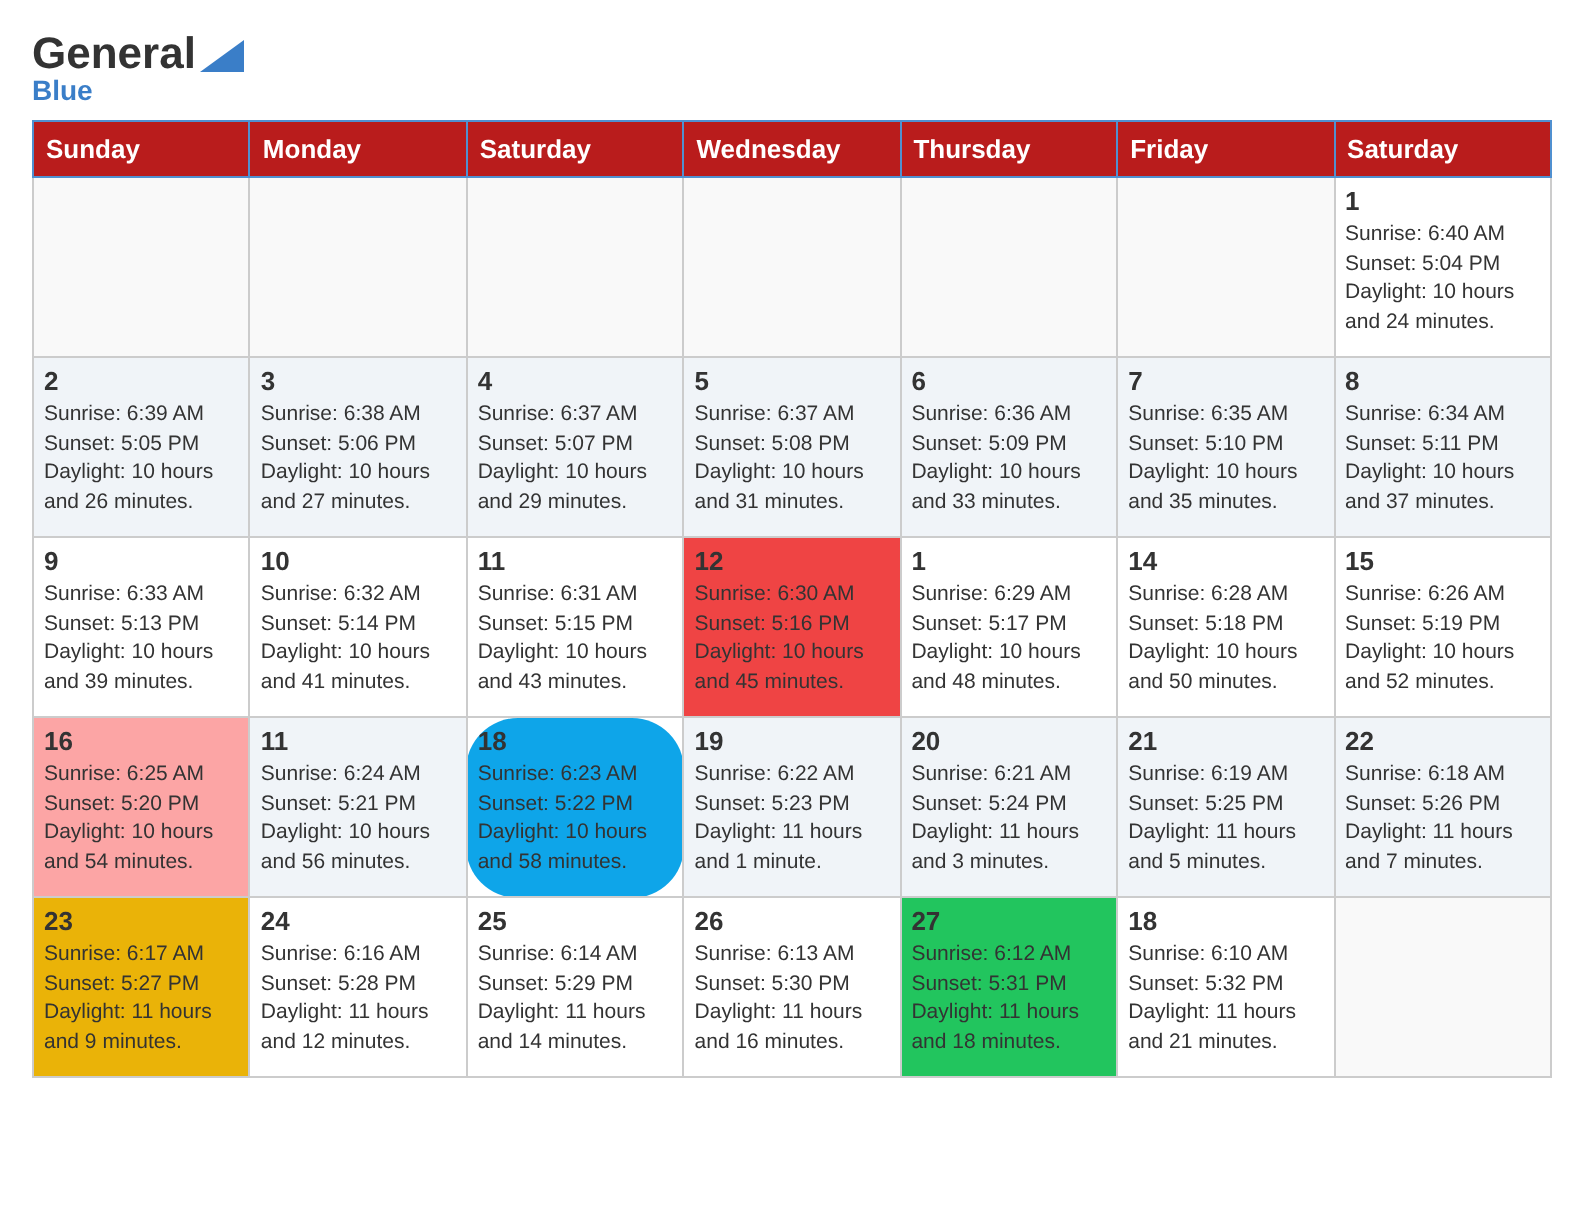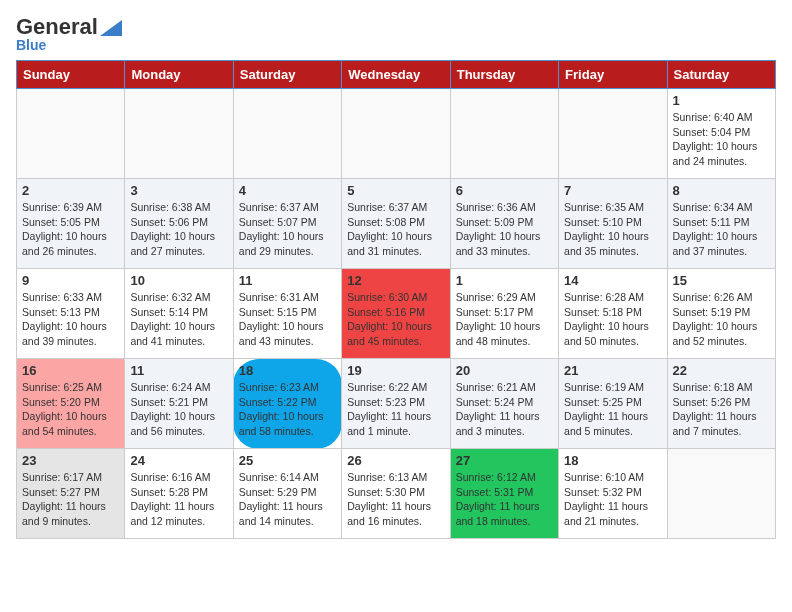--- a/index.html
+++ b/index.html
@@ -217,21 +217,21 @@
         <td style="background: rgb(240, 244, 248);">
           <div class="day-num">21</div>
           <div class="day-info">Sunrise: 6:19 AM<br>Sunset: 5:25 PM<br>Daylight: 11 hours and 5 minutes.</div>
         </td>
         <td style="background: rgb(240, 244, 248);">
           <div class="day-num">22</div>
           <div class="day-info">Sunrise: 6:18 AM<br>Sunset: 5:26 PM<br>Daylight: 11 hours and 7 minutes.</div>
         </td>
       </tr>
       <tr class="week-row">
-        <td style="background: #e5e5e5;">
+        <td style="background: #eab308;">
           <div class="day-num">23</div>
           <div class="day-info">Sunrise: 6:17 AM<br>Sunset: 5:27 PM<br>Daylight: 11 hours and 9 minutes.</div>
         </td>
         <td style="background: rgb(255, 255, 255);">
           <div class="day-num">24</div>
           <div class="day-info">Sunrise: 6:16 AM<br>Sunset: 5:28 PM<br>Daylight: 11 hours and 12 minutes.</div>
         </td>
         <td style="background: rgb(255, 255, 255);">
           <div class="day-num">25</div>
           <div class="day-info">Sunrise: 6:14 AM<br>Sunset: 5:29 PM<br>Daylight: 11 hours and 14 minutes.</div>

